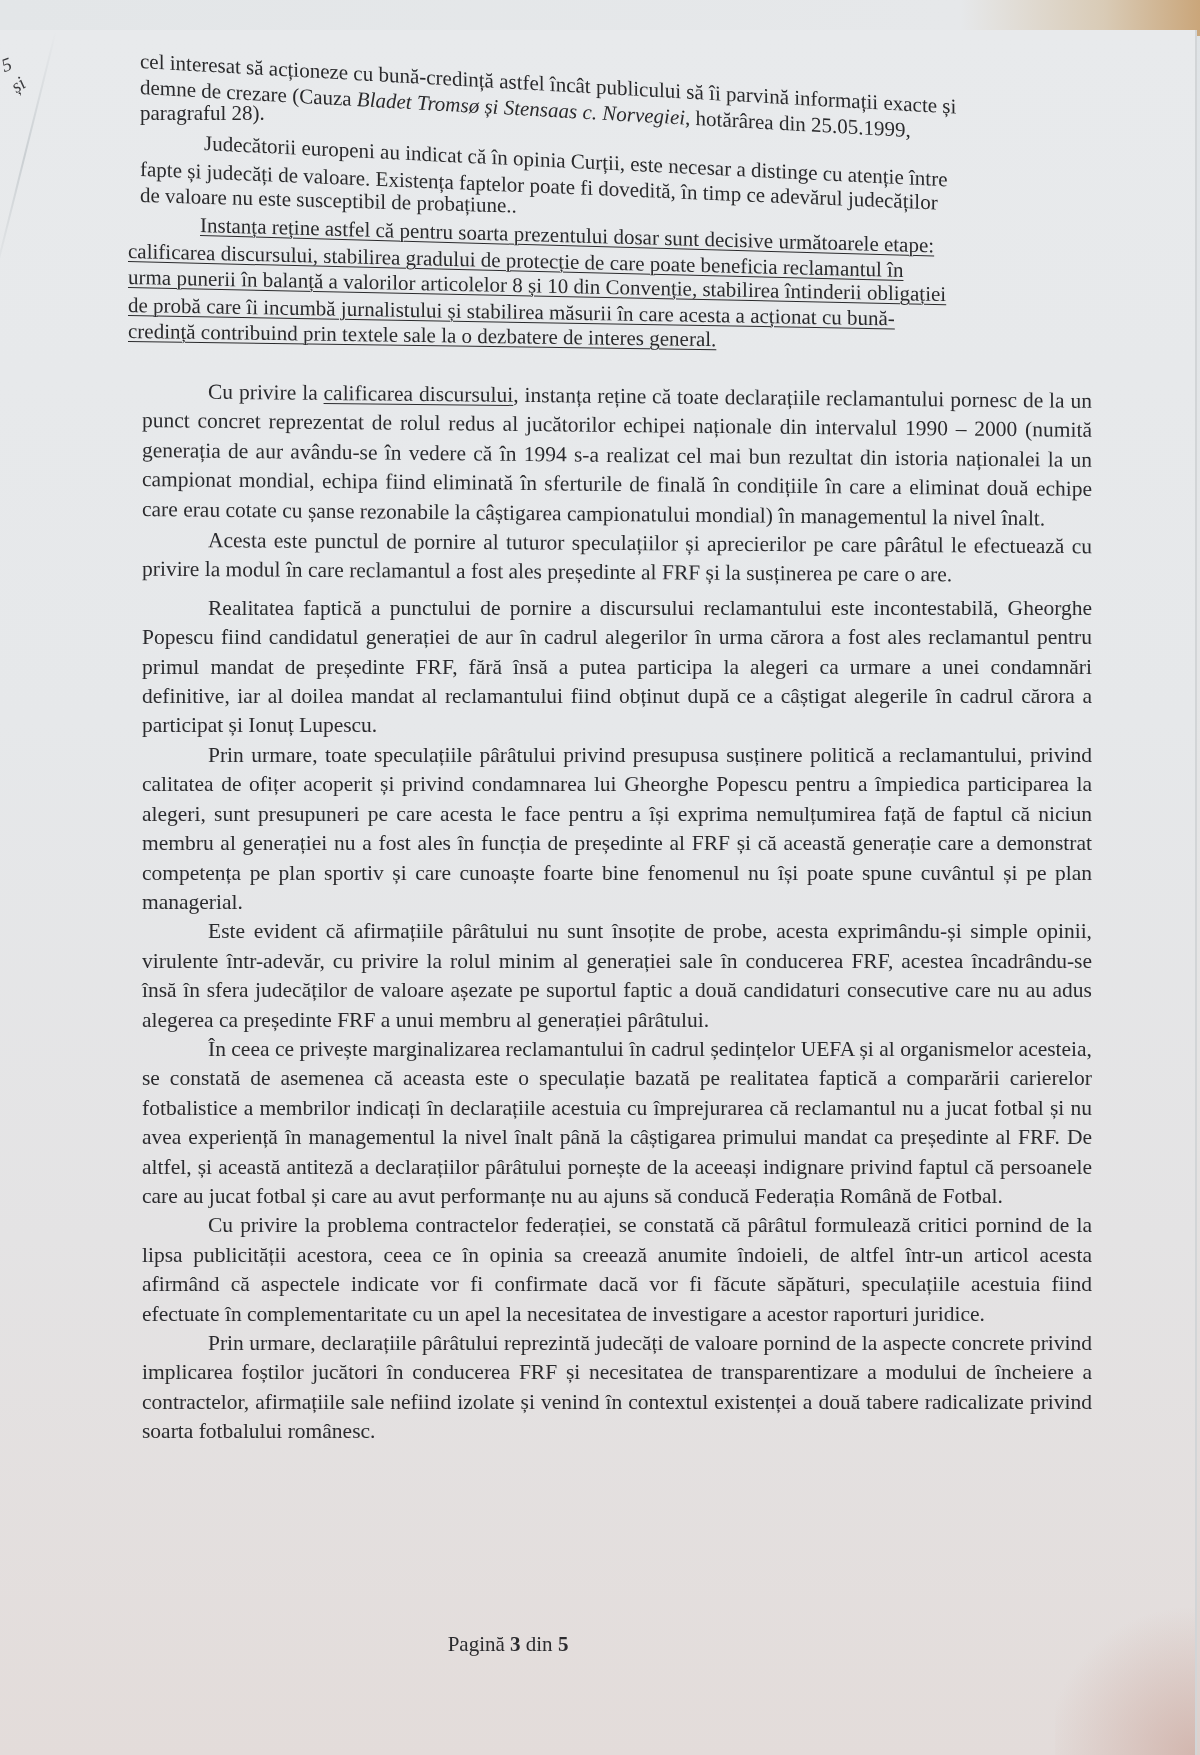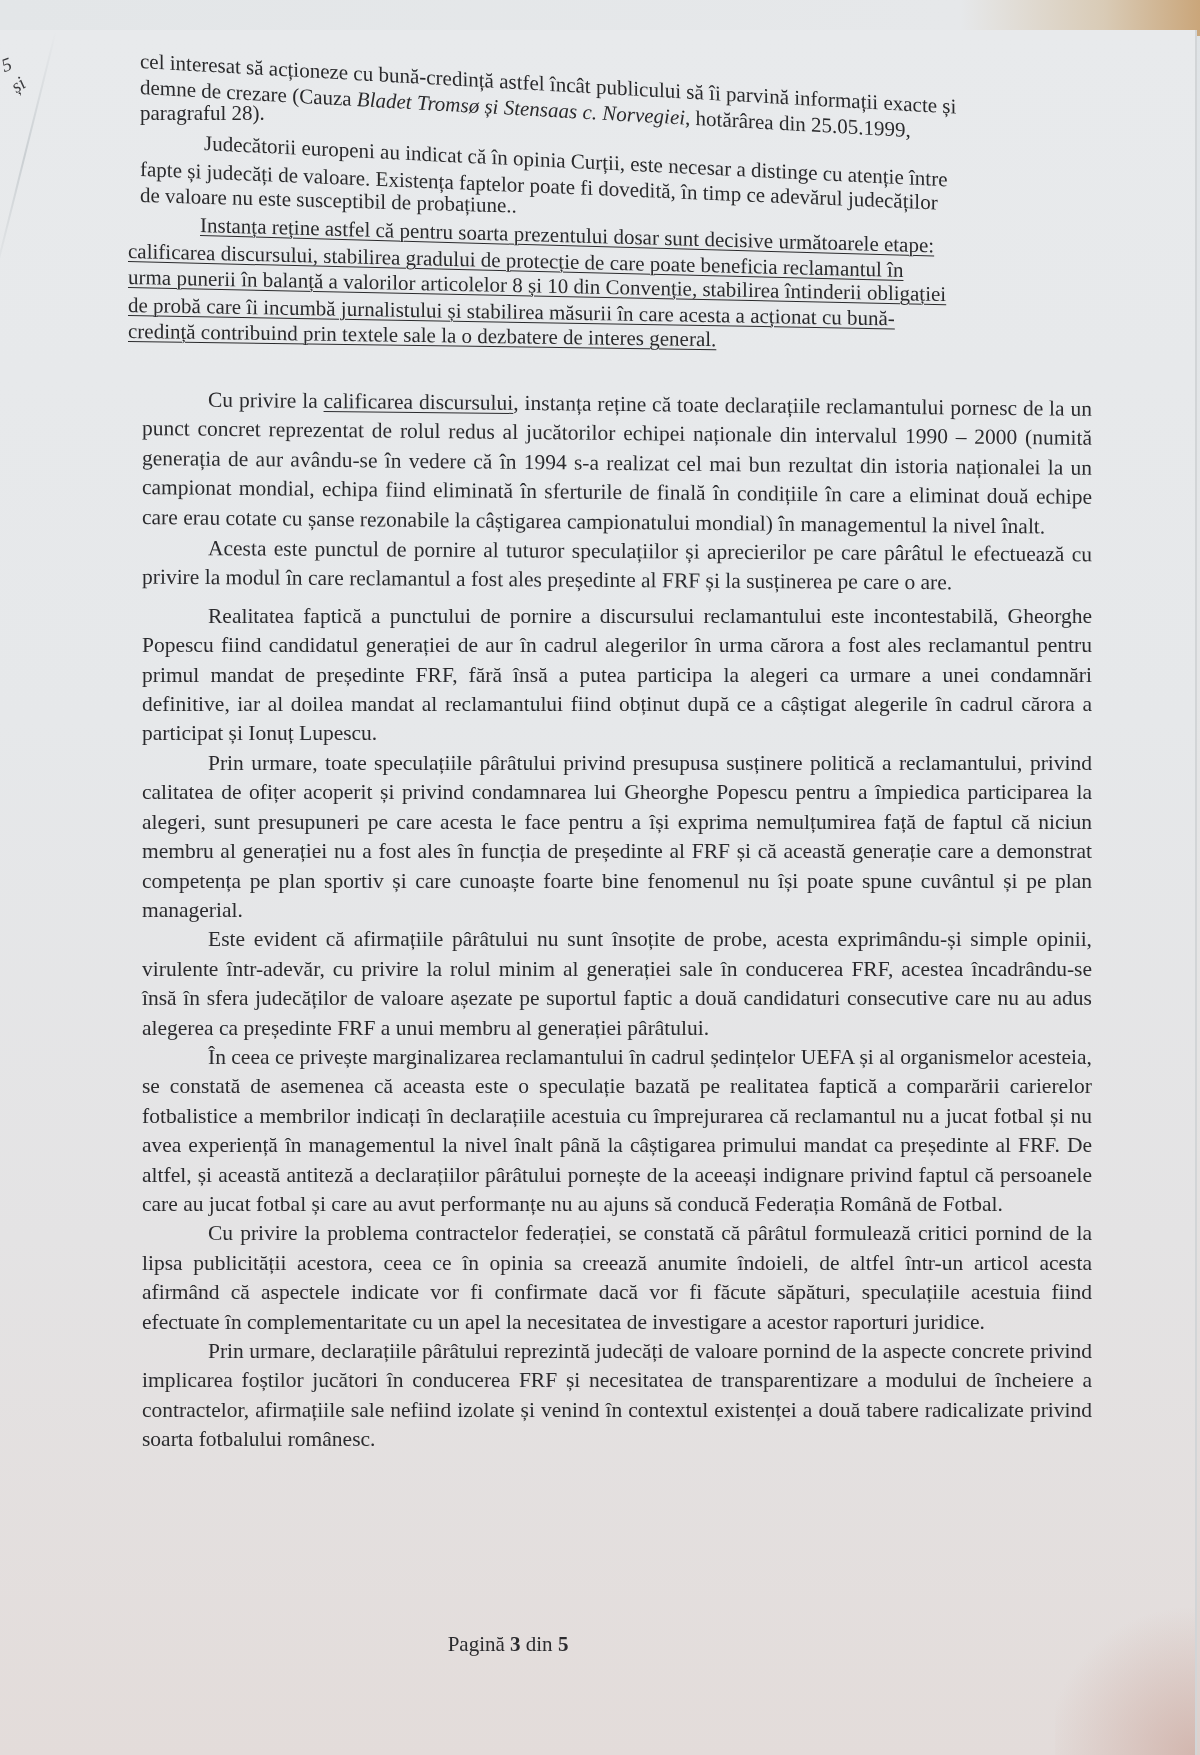--- a/index.html
+++ b/index.html
@@ -55,21 +55,20 @@
       line-height: 26px;
       white-space: nowrap;
       transform-origin: left center;
     }
 
     .main-block {
       position: absolute;
       left: 140px;
       top: 378px;
       width: 950px;
-      margin-top: 8px;
     }
     .p {
       font-size: 21.5px;
       line-height: 29.4px;
       text-align: justify;
       margin: 0 0 0 0;
       color: #2b2b2e;
     }
     .p.ind { text-indent: 66px; }
     .gap { height: 6px; }

